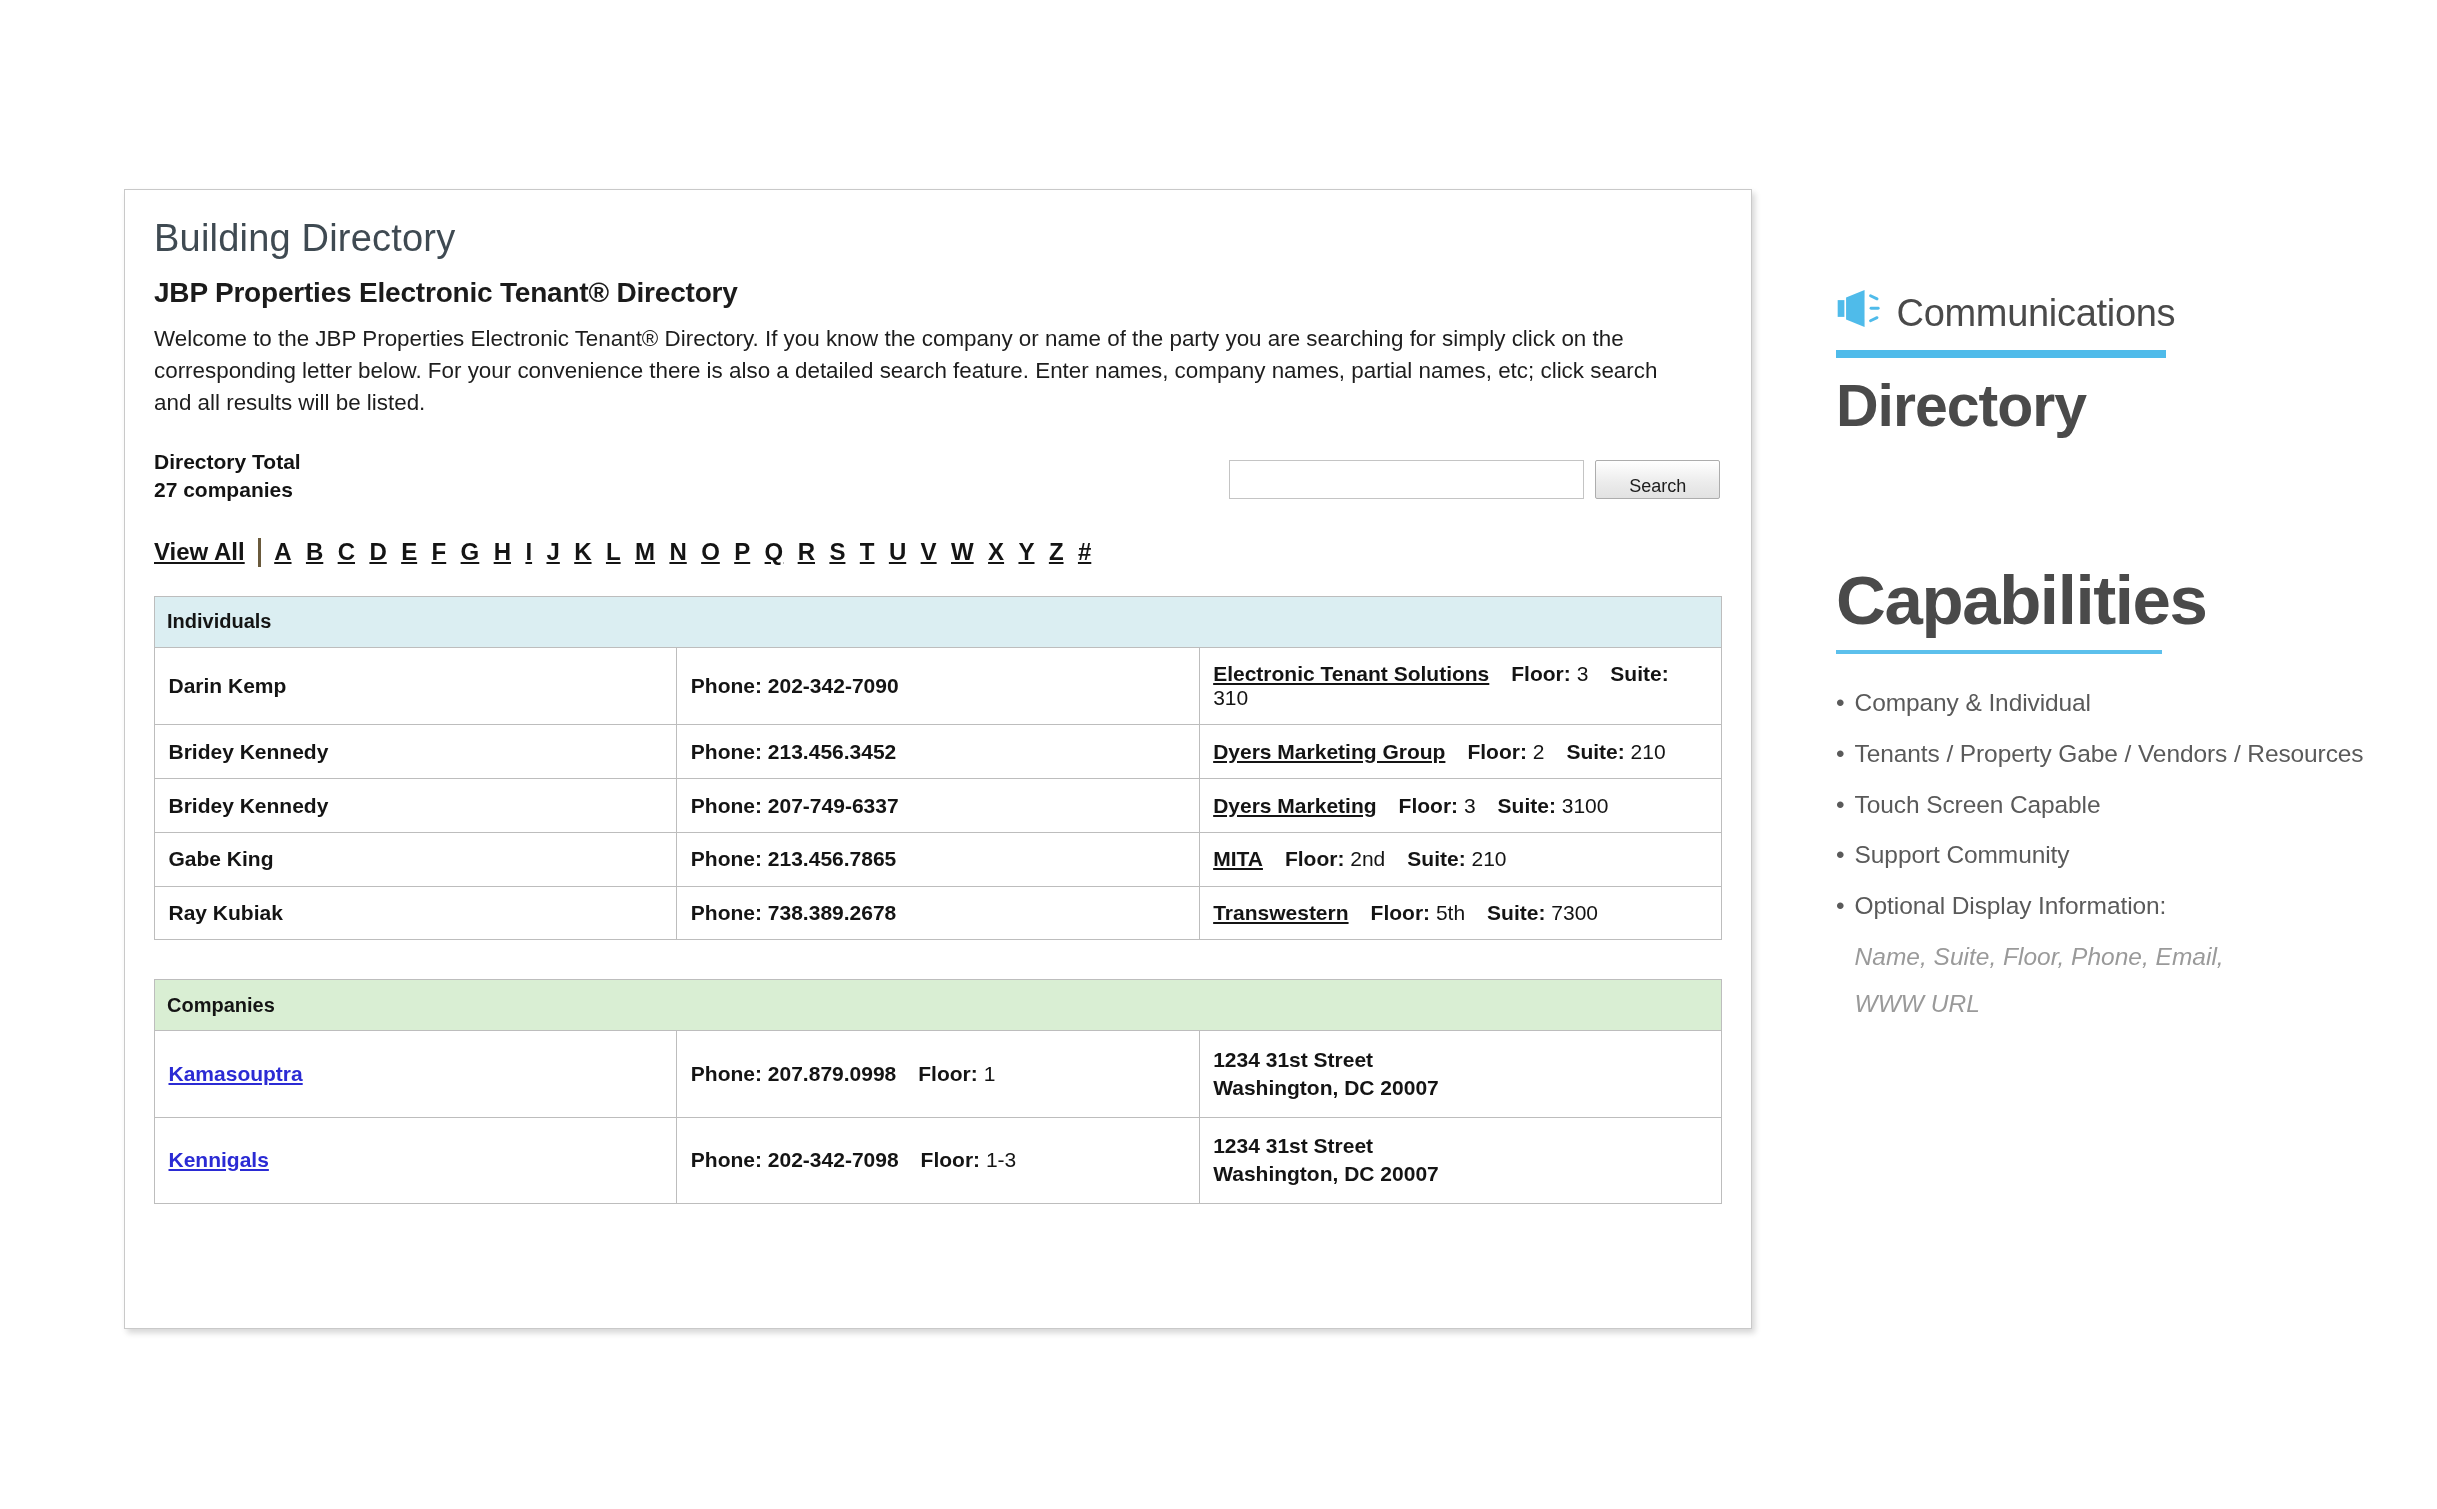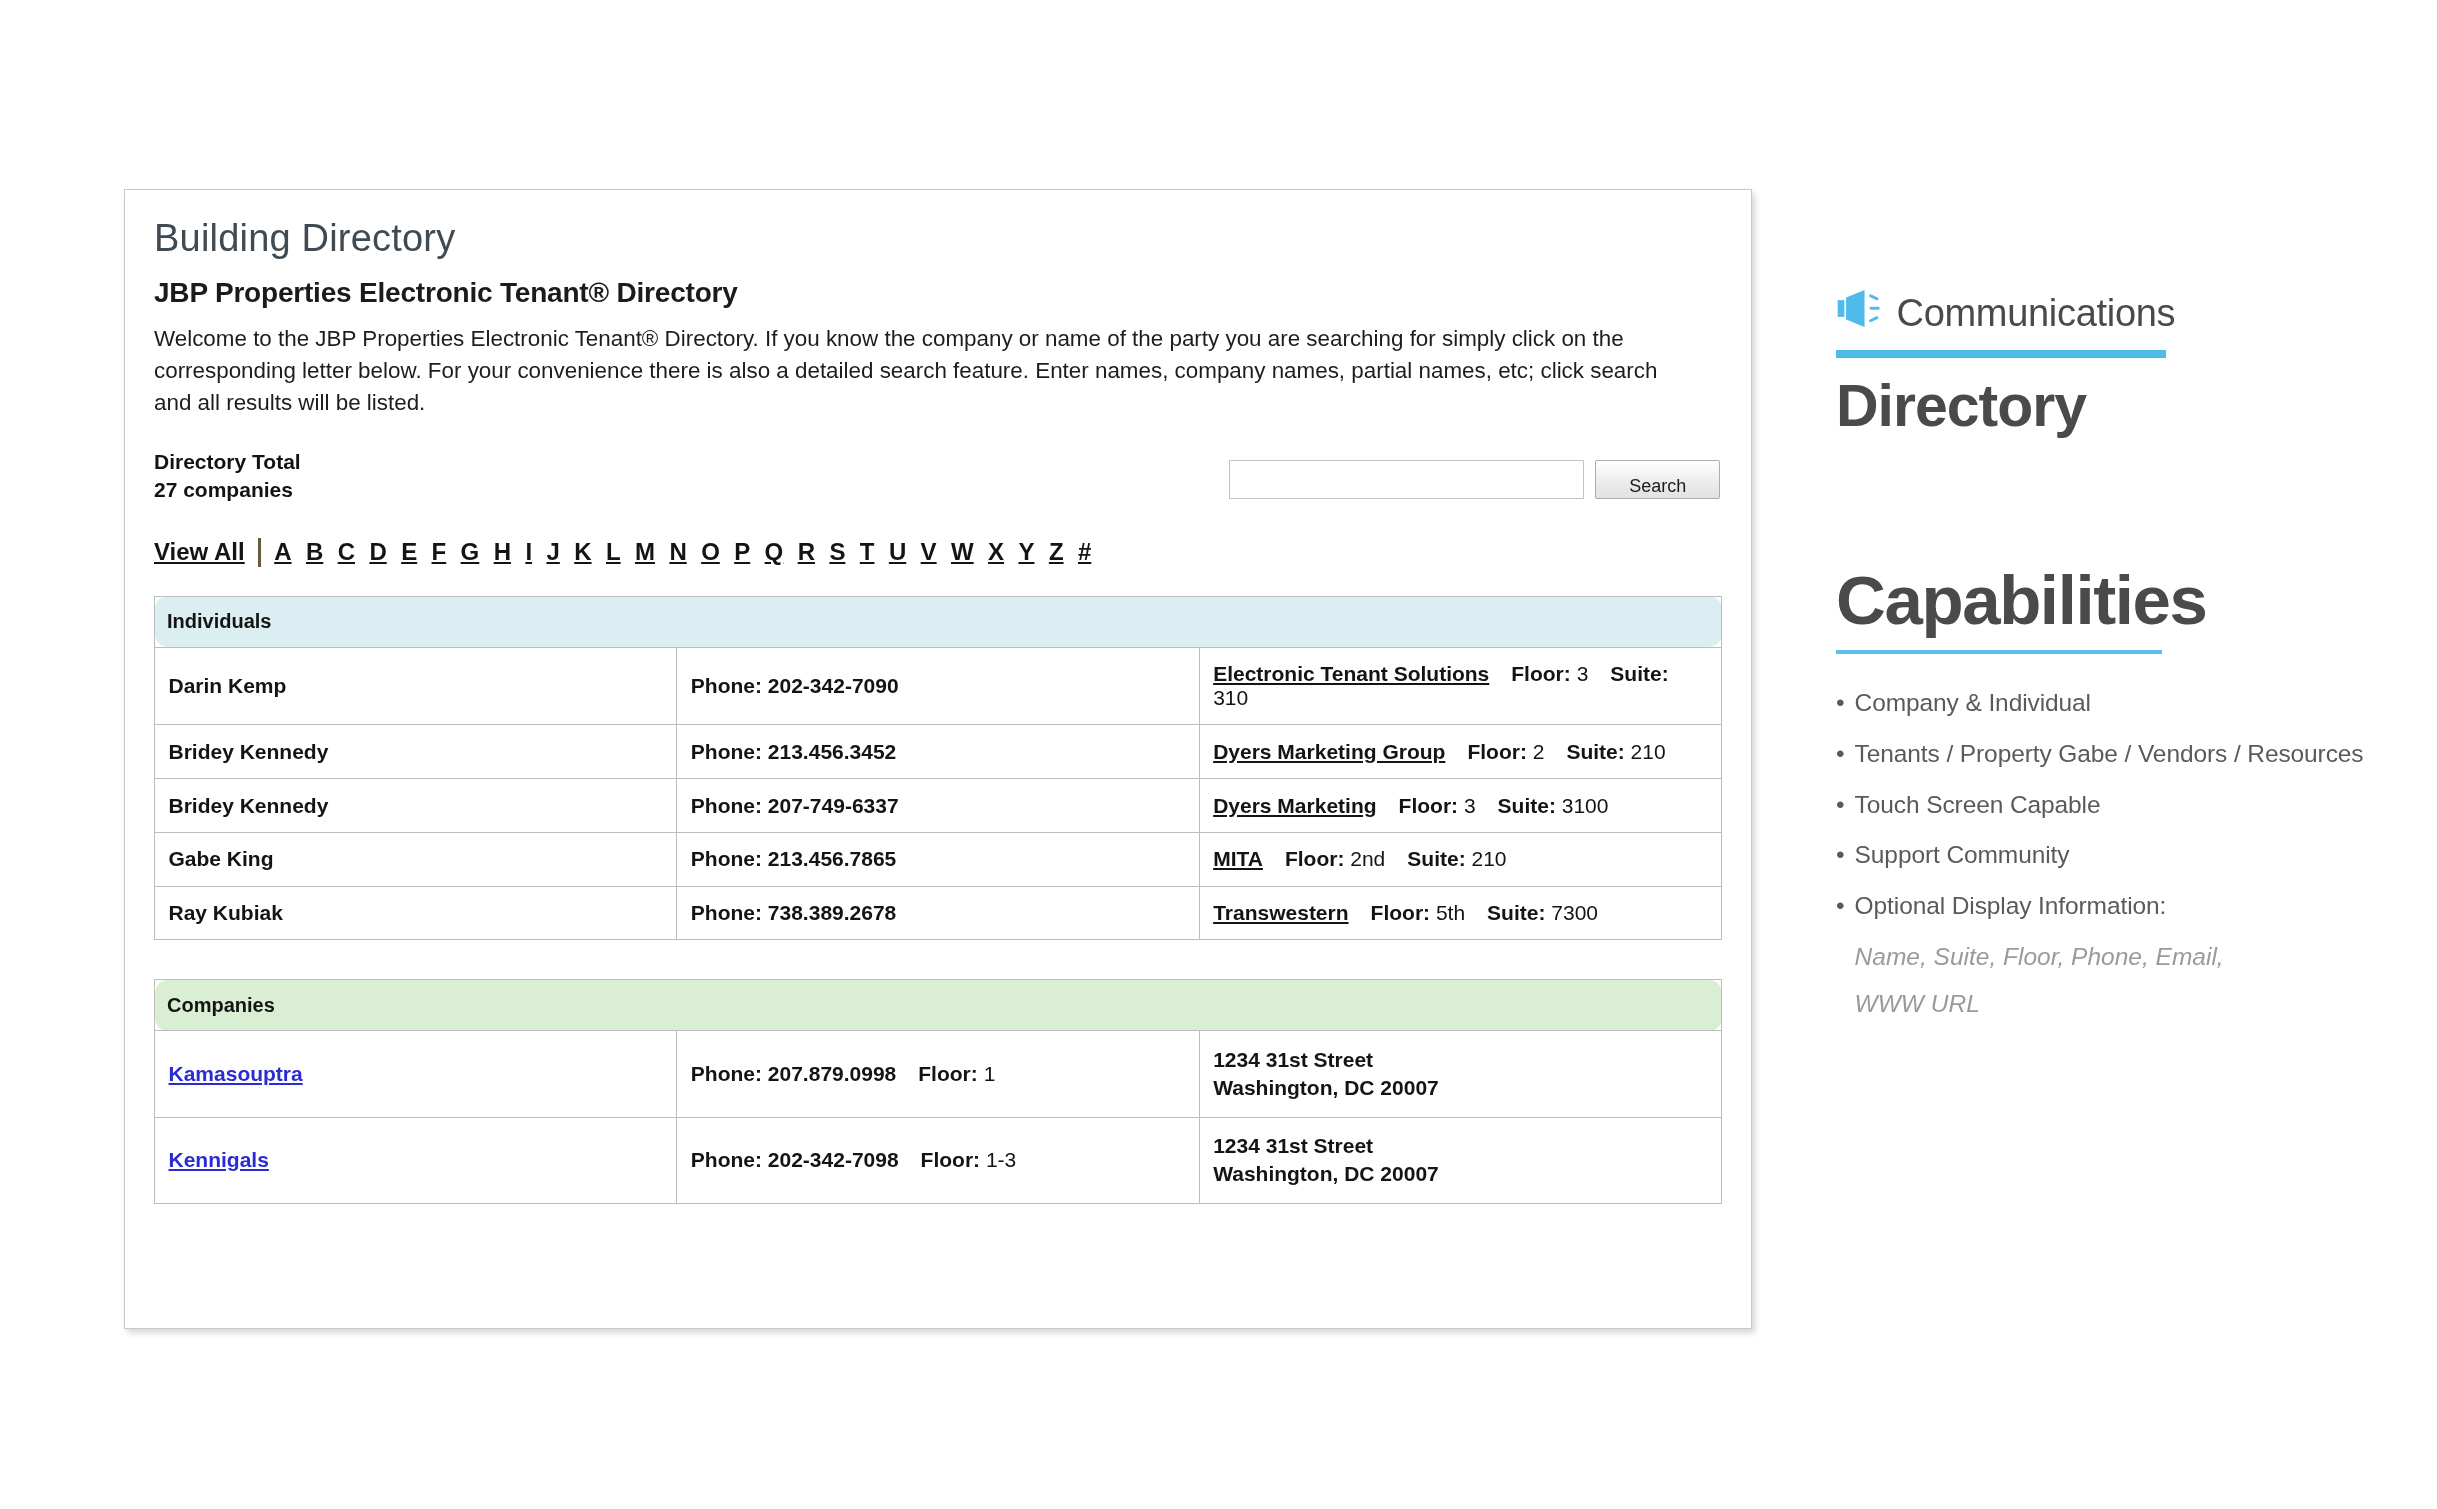--- a/index.html
+++ b/index.html
@@ -107,21 +107,20 @@
     border: 1.7px solid #bdbdbd;
     margin-bottom: 39px;
     table-layout: fixed;
   }
   .dtable td { border: 1.7px solid #bdbdbd; }
   .sec-head td {
     font-size: 20px;
     font-weight: 700;
     color: #141414;
     padding: 13.5px 12px;
-    border-radius: 13px;
   }
   .sec-head.indiv td { background: #dbeef2; }
   .sec-head.comp  td { background: #d9eed3; }
 
   .dtable td.cell {
     font-size: 21px;
     font-weight: 700;
     color: #141414;
     padding: 14.4px 13.5px;
     vertical-align: middle;

